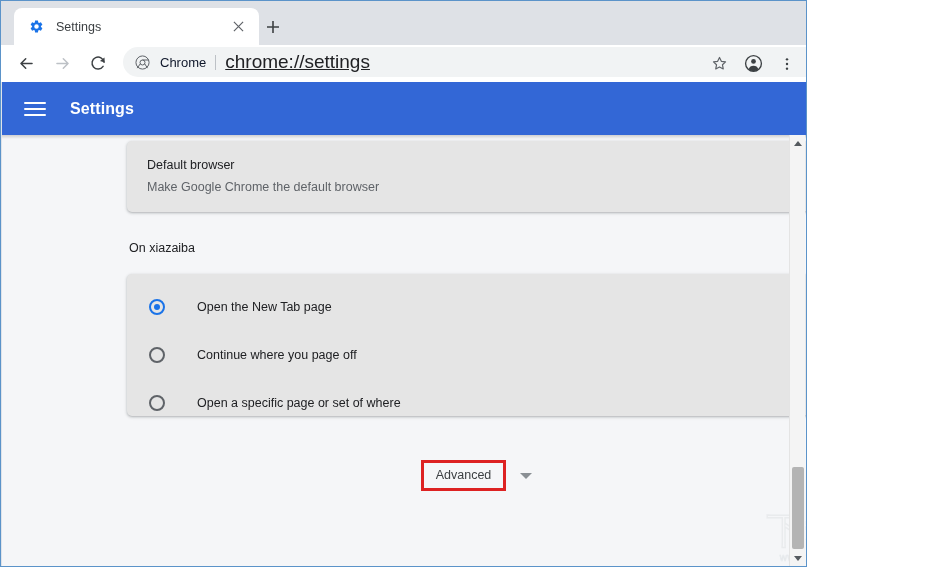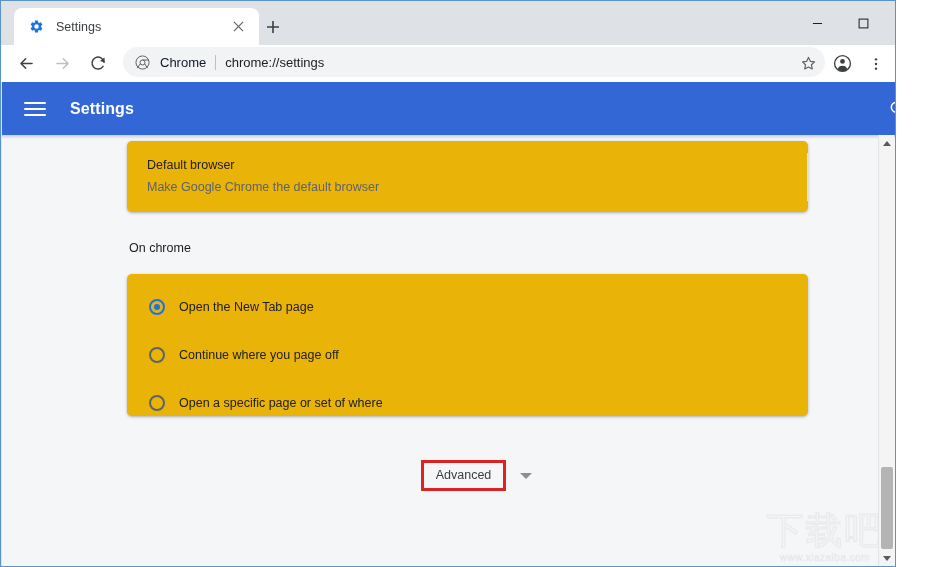--- a/index.html
+++ b/index.html
@@ -4,21 +4,21 @@
 <style>
   * { box-sizing: border-box; margin: 0; padding: 0; }
   html, body {
     width: 931px; height: 567px;
     font-family: "Liberation Sans", sans-serif;
     overflow: hidden;
     background: #ffffff;
   }
   #app {
     position: relative;
-    width: 896px; height: 567px;
+    width: 807px; height: 567px;
     background: #dfe3e9;
     border: 1px solid #5b93c9;
     overflow: hidden;
   }
 
   
   .tabstrip {
     position: absolute; left: 0; top: 0; width: 931px; height: 44px;
     background: #dee1e6;
   }
@@ -82,21 +82,21 @@
   }
   .omni-icon { margin-left: 10px; width: 18px; height: 18px; display:flex; align-items:center; justify-content:center; }
   .omni-scheme {
     margin-left: 9px; font-size: 13px; color: #0f172a;
     white-space: nowrap;
   }
   .omni-sep {
     margin: 0 9px; width: 1px; height: 15px; background: #bdc1c6;
   }
   .omni-url {
-    font-size: 13px; color: #202124; white-space: nowrap;
+    font-size: 19px; color: #202124; white-space: nowrap; text-decoration: underline;
   }
   .tb-right {
     position: absolute; right: 0; top: 44px; height: 37px;
     display: flex; align-items: center;
   }
   .tb-right .tb-btn { margin-left: 0; margin-right: 4px; }
 
   
   .blue-bar {
     position: absolute; left: 1px; top: 81px; width: 929px; height: 53px;
@@ -126,21 +126,21 @@
     background: #f5f6f8;
     overflow: hidden;
   }
   .page-shadow {
     position: absolute; left: 0; top: 0; width: 913px; height: 4px;
     background: linear-gradient(to bottom, rgba(0,0,0,.16), rgba(0,0,0,0));
   }
 
   .card {
     position: absolute;
-    background: #eab308;
+    background: #e5e5e5;
     border-radius: 5px;
     box-shadow: 0 1px 2px rgba(60,64,67,.25), 0 1px 3px 1px rgba(60,64,67,.10);
   }
 
   
   #card-default {
     left: 125px; top: 6px; width: 681px; height: 71px;
     display: flex; align-items: center;
   }
   .db-text { margin-left: 20px; flex: 1; }
@@ -180,21 +180,21 @@
     border: 2px solid #5f6368;
     position: relative; flex: none;
   }
   .radio.checked { border-color: #1a73e8; }
   .radio.checked::after {
     content: ""; position: absolute;
     left: 3px; top: 3px; width: 6px; height: 6px;
     border-radius: 50%; background: #1a73e8;
   }
   .radio-label {
-    margin-left: 14px; font-size: 12.5px; color: #202124;
+    margin-left: 32px; font-size: 12.5px; color: #202124;
   }
 
   
   .advanced-wrap {
     position: absolute; left: 18px; top: 325px; width: 913px;
     display: flex; align-items: center; justify-content: center;
   }
   .advanced-hi {
     position: relative;
     border: 3px solid #dd2222;
@@ -390,21 +390,21 @@
     <div class="page-shadow"></div>
 
     <div class="card" id="card-default">
       <div class="db-text">
         <div class="db-title">Default browser</div>
         <div class="db-sub">Make Google Chrome the default browser</div>
       </div>
       <div class="db-divider"></div>
     </div>
 
-    <div class="section-title">On chrome</div>
+    <div class="section-title">On xiazaiba</div>
 
     <div class="card" id="card-startup">
       <div class="radio-row r0">
         <span class="radio checked"></span>
         <span class="radio-label">Open the New Tab page</span>
       </div>
       <div class="radio-row r1">
         <span class="radio"></span>
         <span class="radio-label">Continue where you page off</span>
       </div>

